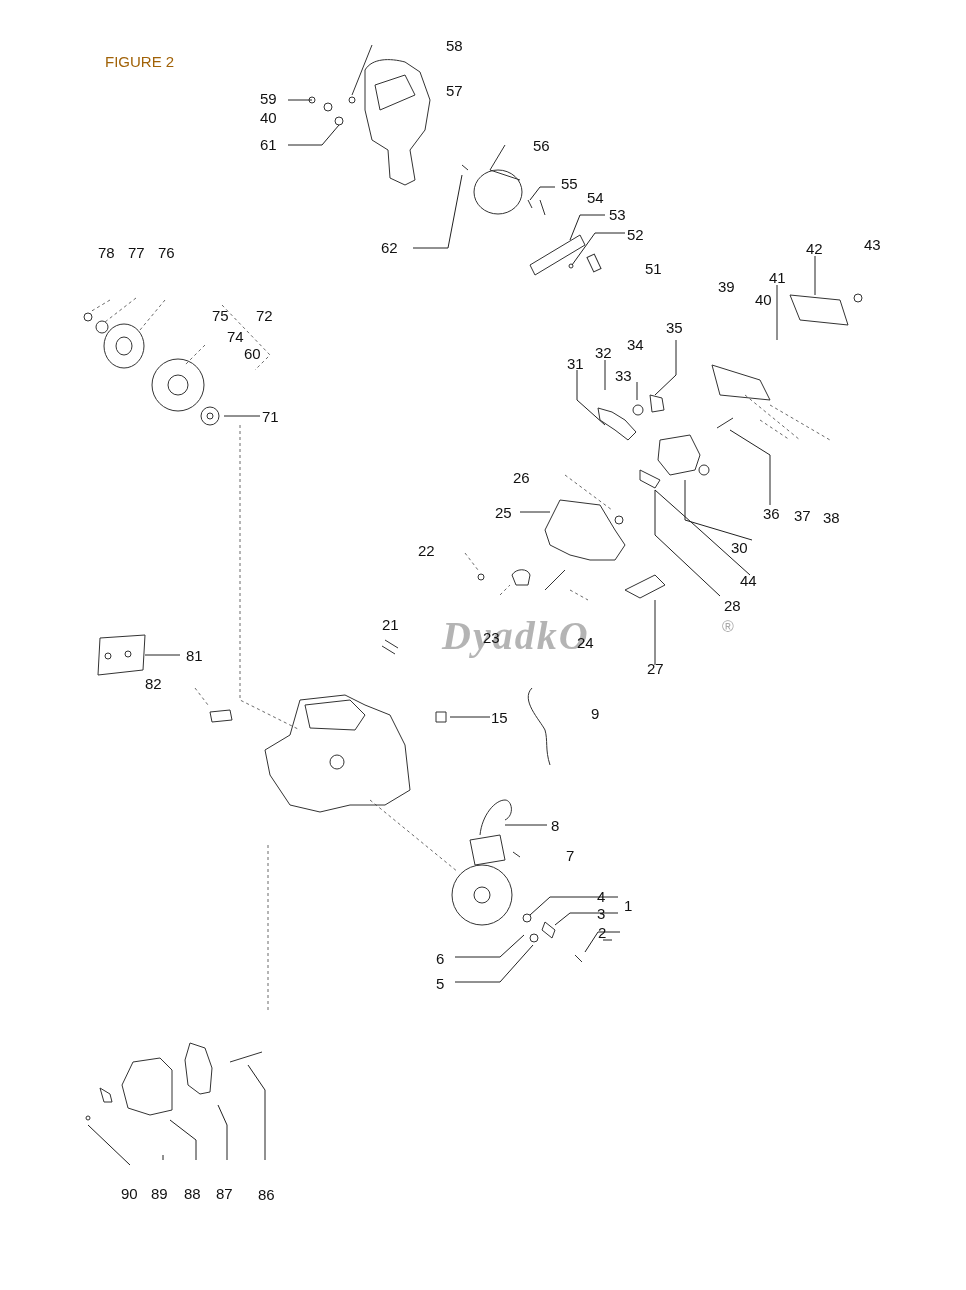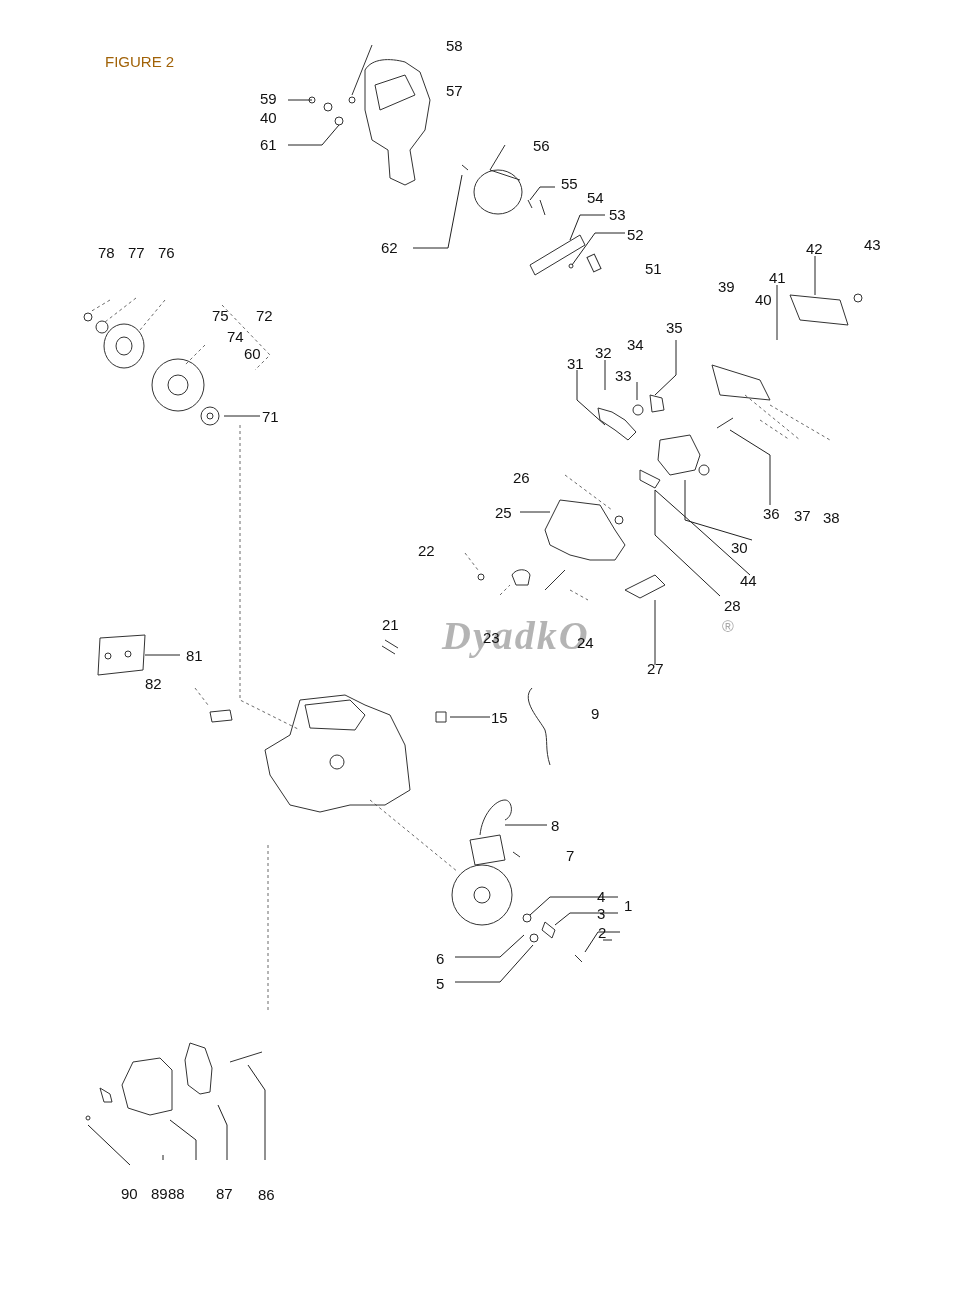--- a/index.html
+++ b/index.html
@@ -230,16 +230,16 @@
   <span class="lbl" style="left:566px;top:848px">7</span>
   <span class="lbl" style="left:597px;top:889px">4</span>
   <span class="lbl" style="left:624px;top:898px">1</span>
   <span class="lbl" style="left:597px;top:906px">3</span>
   <span class="lbl" style="left:598px;top:925px">2</span>
   <span class="lbl" style="left:436px;top:951px">6</span>
   <span class="lbl" style="left:436px;top:976px">5</span>
 
   <span class="lbl" style="left:121px;top:1186px">90</span>
   <span class="lbl" style="left:151px;top:1186px">89</span>
-  <span class="lbl" style="left:168px;top:1186px">88</span>
+  <span class="lbl" style="left:184px;top:1186px">88</span>
   <span class="lbl" style="left:216px;top:1186px">87</span>
   <span class="lbl" style="left:258px;top:1187px">86</span>
 </div>
 
 </body></html>

